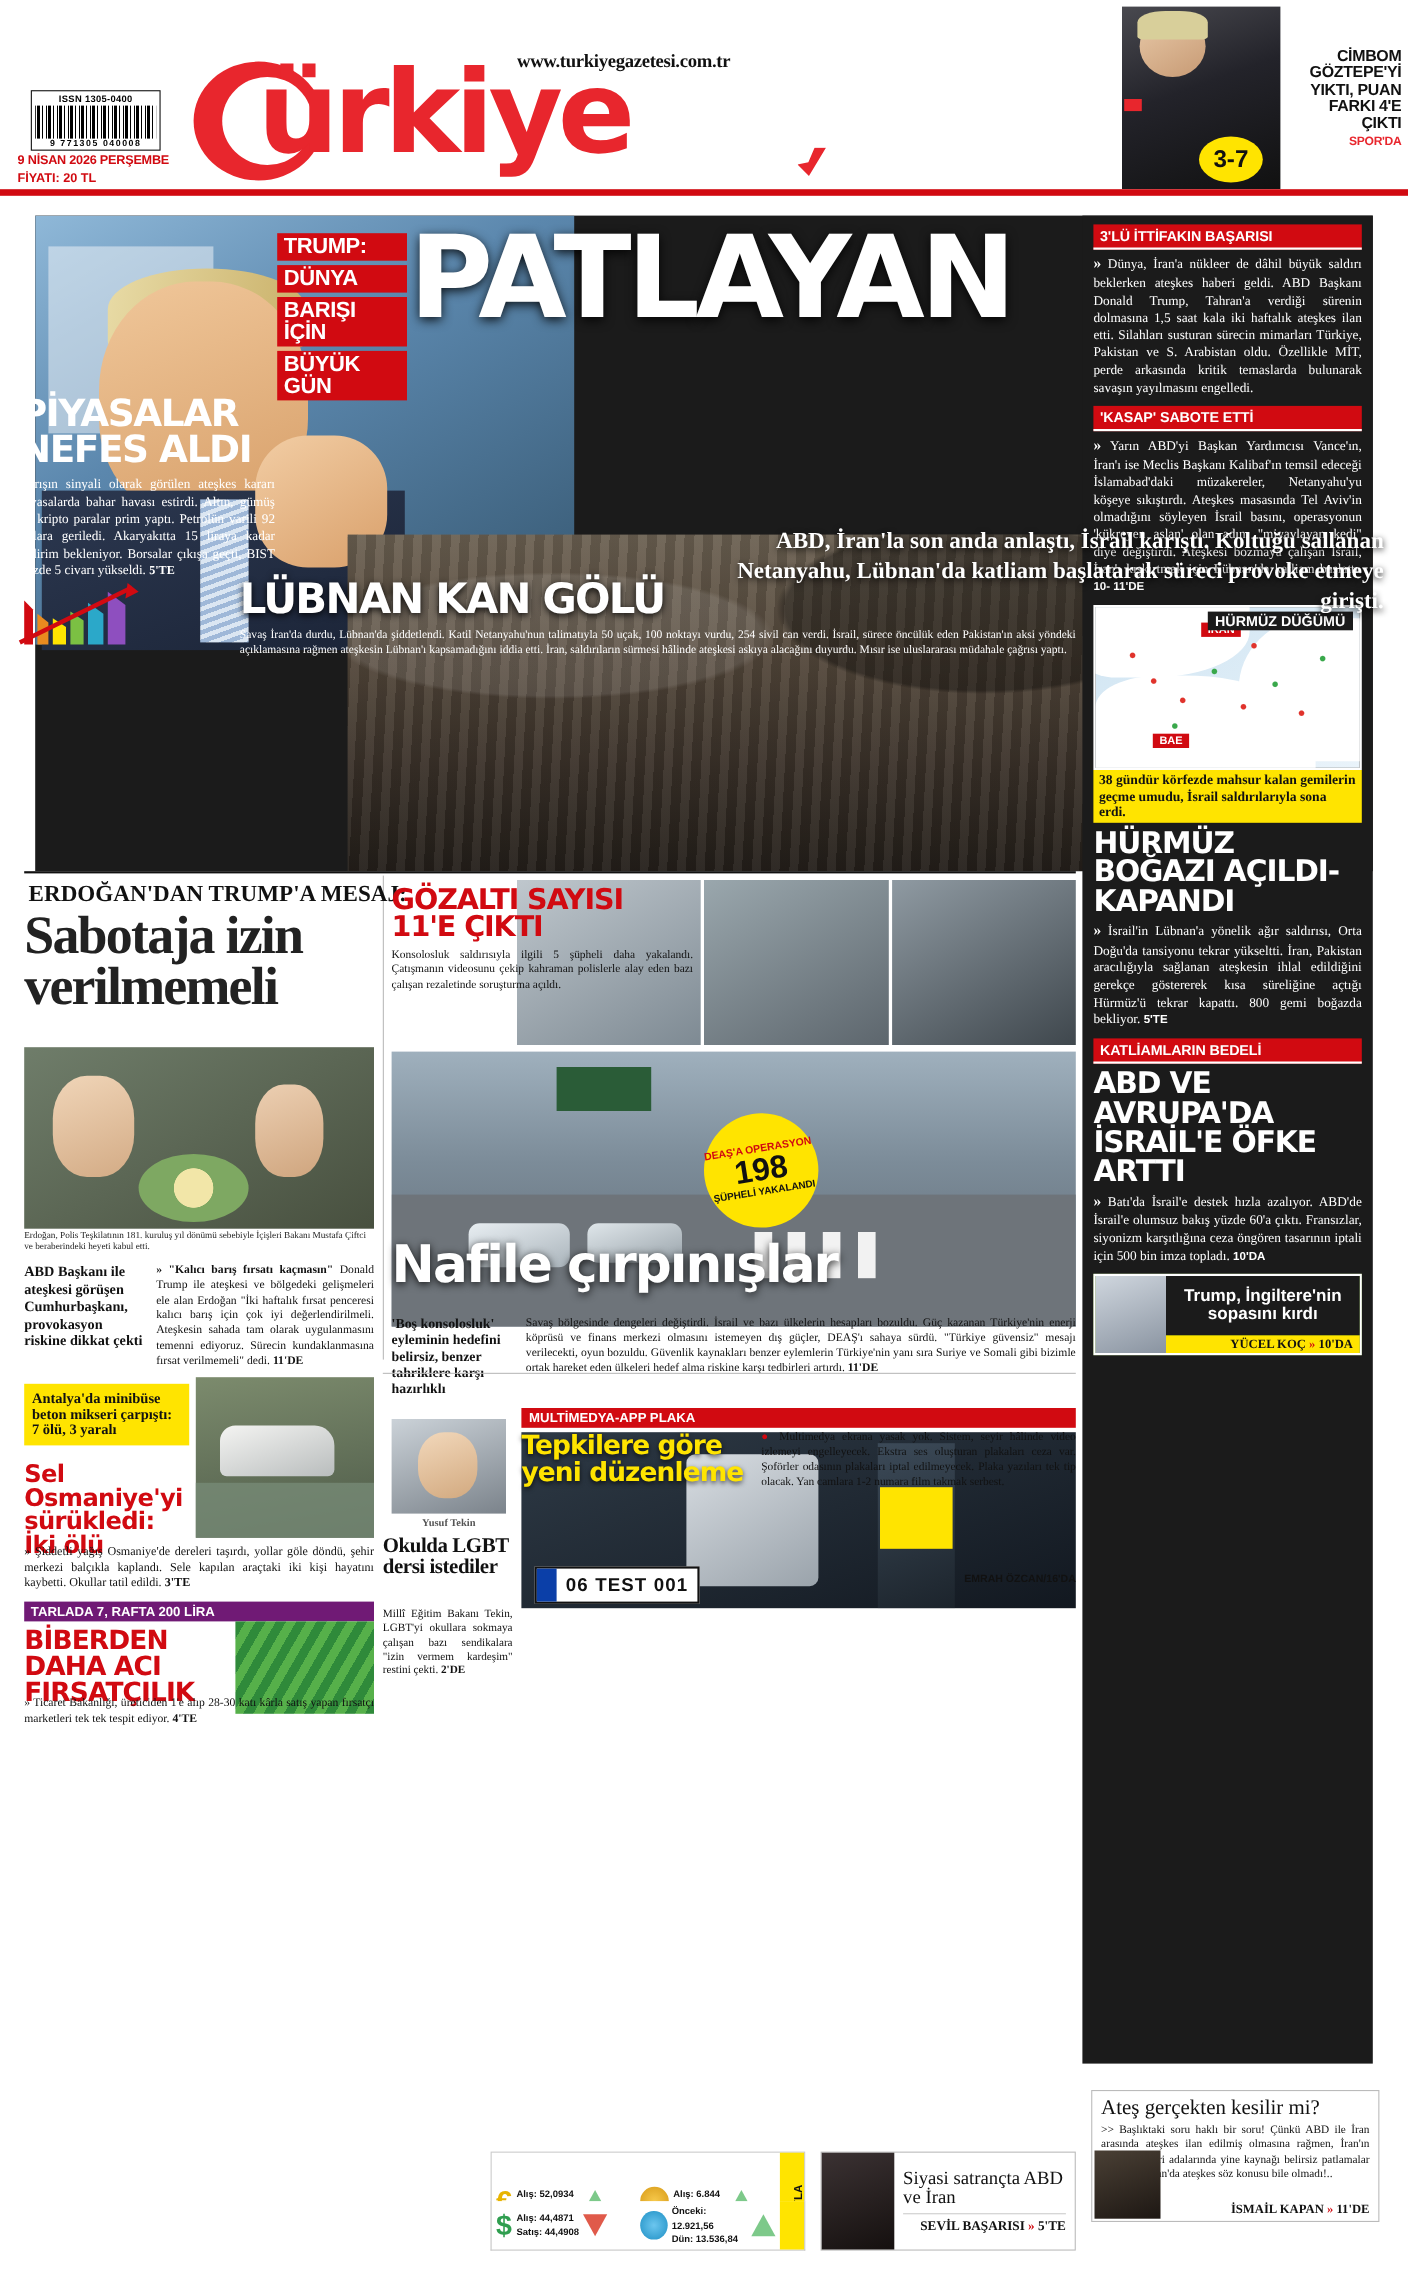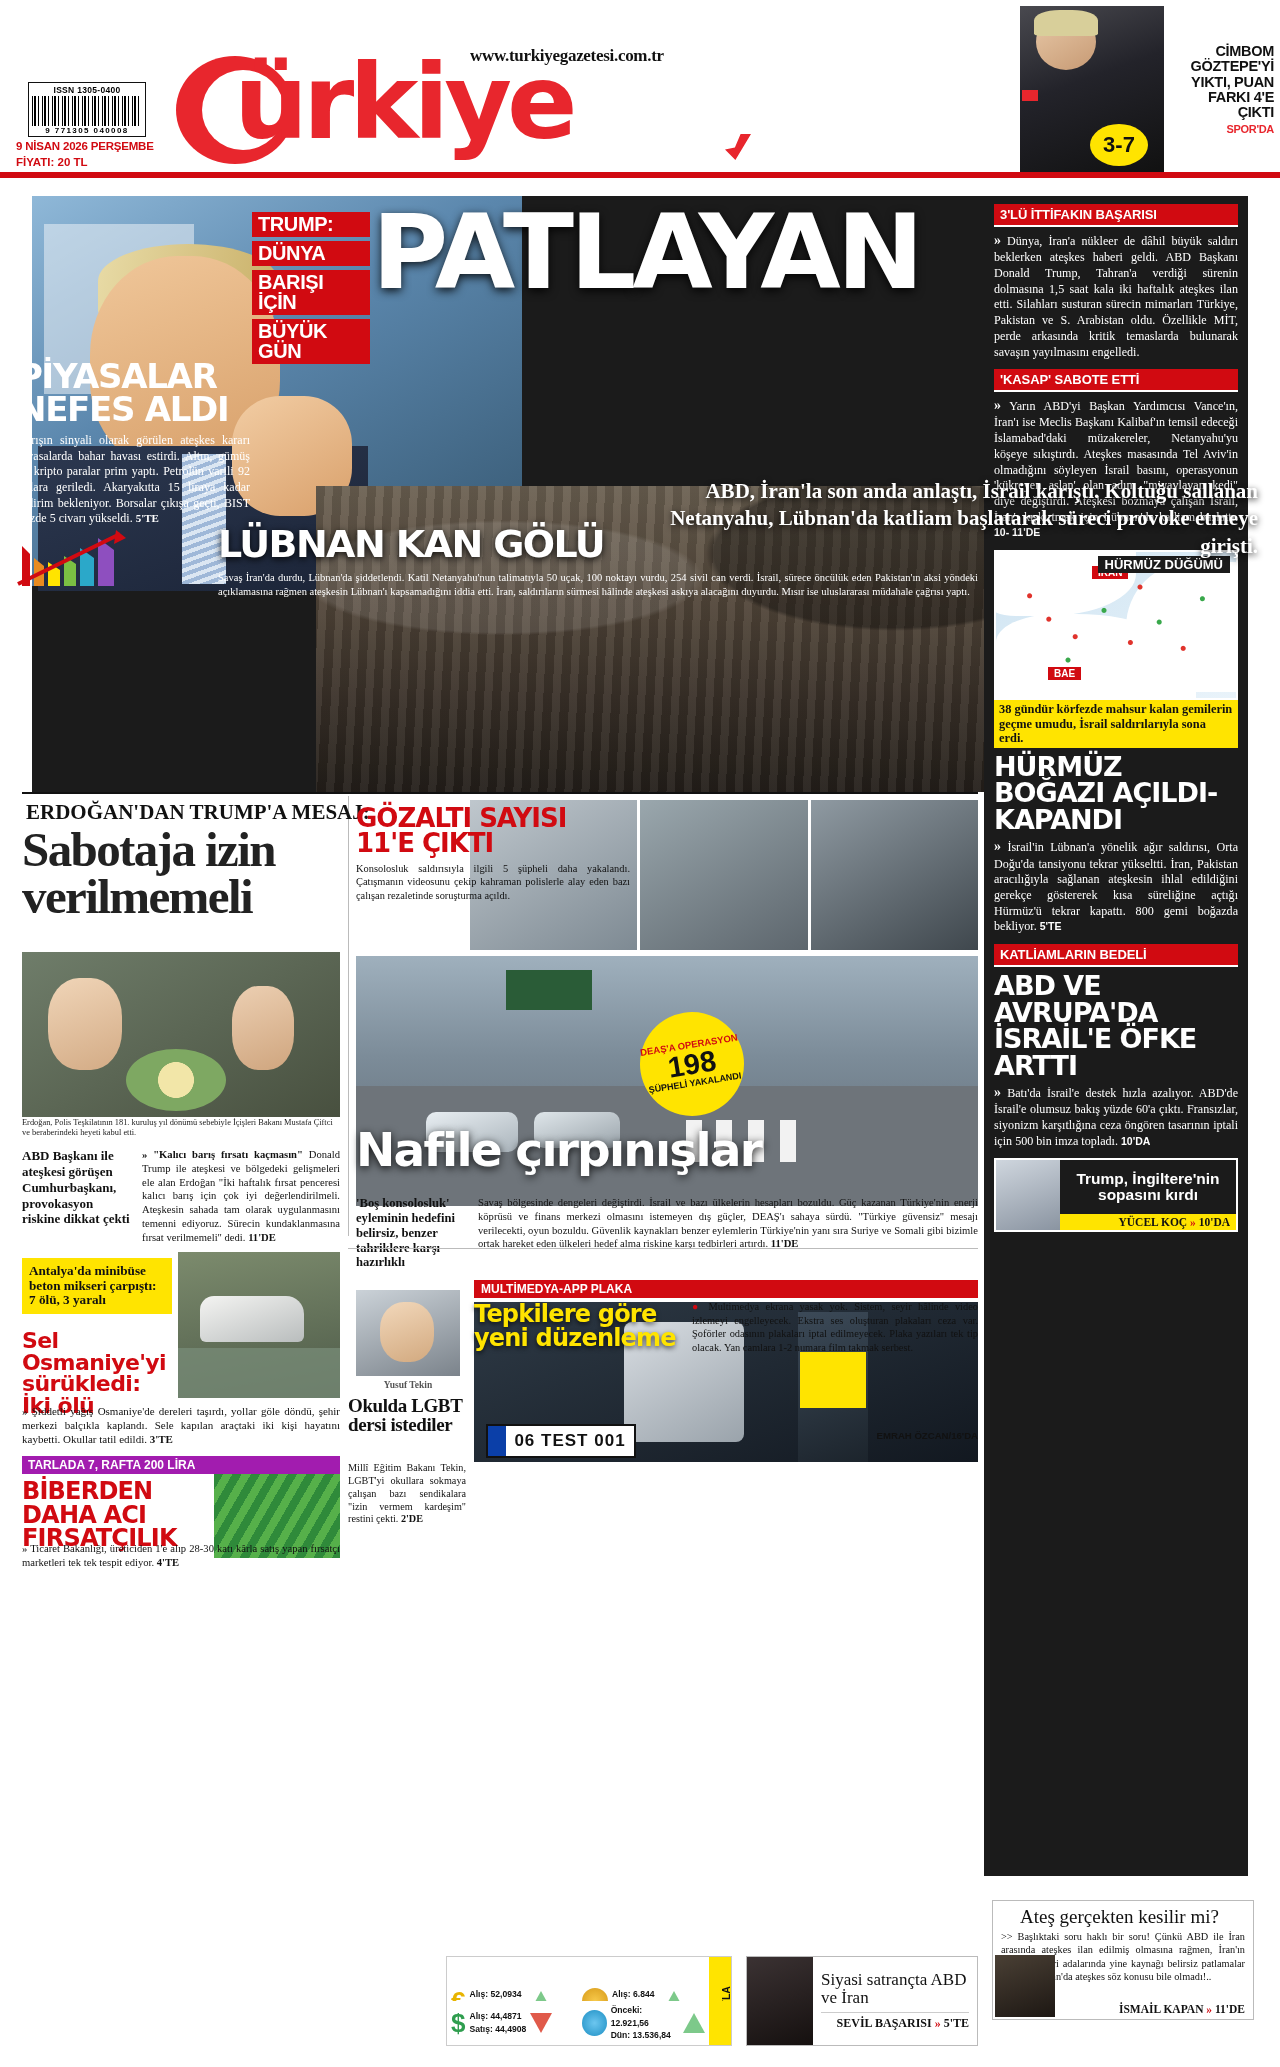--- a/index.html
+++ b/index.html
@@ -182,21 +182,21 @@
   .flood-photo{ position:absolute; left:178px; top:1252px; width:162px; height:146px;
      background:linear-gradient(170deg,#7c8b6d,#4d5a48);}
   .flood-photo .car{position:absolute;left:22px;top:44px;width:104px;height:46px;border-radius:14px 18px 6px 6px;
      background:linear-gradient(160deg,#f4f4f2,#b9bdbd);}
   .flood-photo .water{position:absolute;left:0;bottom:0;width:100%;height:50px;background:rgba(120,140,120,.75);}
   .sel-head { position:absolute; left:22px; top:1330px; width:150px; font-size:22px; font-weight:800;
      color:#d10a11; line-height:.98; letter-spacing:-.6px; font-family:"DejaVu Sans",sans-serif; }
   .sel-body { position:absolute; left:22px; top:1404px; width:318px; font-size:11px; line-height:1.28;
      font-family:"Liberation Serif", serif; color:#111; text-align:justify;}
 
-  .tarla-bar { position:absolute; left:22px; top:1456px; width:318px; background:#a21caf; color:#fff;
+  .tarla-bar { position:absolute; left:22px; top:1456px; width:318px; background:#701a75; color:#fff;
      font-size:12px; font-weight:700; padding:2px 6px; }
   .biber-head { position:absolute; left:22px; top:1480px; width:190px; font-size:24px; font-weight:800;
      color:#d10a11; line-height:.98; letter-spacing:-.8px; font-family:"DejaVu Sans",sans-serif; }
   .biber-photo{ position:absolute; left:214px; top:1474px; width:126px; height:84px;
      background:repeating-linear-gradient(120deg,#2f8a3a 0 8px,#56b04a 8px 16px);}
   .biber-body { position:absolute; left:22px; top:1542px; width:318px; font-size:10.6px; line-height:1.28;
      font-family:"Liberation Serif", serif; color:#111; text-align:justify; }
 
   
   .gozalti { position:absolute; left:356px; top:806px; width:274px; }
@@ -287,21 +287,21 @@
   .sevil .av{width:66px;background:linear-gradient(160deg,#3b3233,#15100f);}
   .sevil .av:after{content:"";position:absolute;}
   .sevil .rt{flex:1;padding:6px 8px;display:flex;flex-direction:column;justify-content:center;}
   .sevil .ttl{font-size:17px;font-weight:400;line-height:1.06;color:#111;font-family:"Liberation Serif",serif;}
   .sevil .byl{border-top:1px solid #ccc;margin-top:5px;padding-top:3px;text-align:right;font-size:12px;
      font-weight:700;font-family:"Liberation Serif",serif;color:#111;}
   .sevil .byl .a{color:#d10a11;}
 
   .ismail { position:absolute; left:992px; top:1900px; width:262px; height:120px; border:1px solid #bbb;
      background:#fff; padding:6px 8px; }
-  .ismail .ttl{font-size:19px;color:#111;font-family:"Liberation Serif",serif;line-height:1.04;margin-left:19px;}
+  .ismail .ttl{font-size:19px;color:#111;font-family:"Liberation Serif",serif;line-height:1.04;}
   .ismail .bd{font-size:10.3px;line-height:1.30;color:#111;margin-top:3px;text-align:justify;
      font-family:"Liberation Serif",serif;}
   .ismail .av{position:absolute;left:2px;bottom:2px;width:60px;height:62px;
      background:linear-gradient(160deg,#4a4035,#1d1713);}
   .ismail .byl{position:absolute;right:8px;bottom:4px;font-size:11.5px;font-weight:700;color:#111;
      font-family:"Liberation Serif",serif;}
   .ismail .byl .a{color:#d10a11;}
 </style>
 </head>
 <body>

